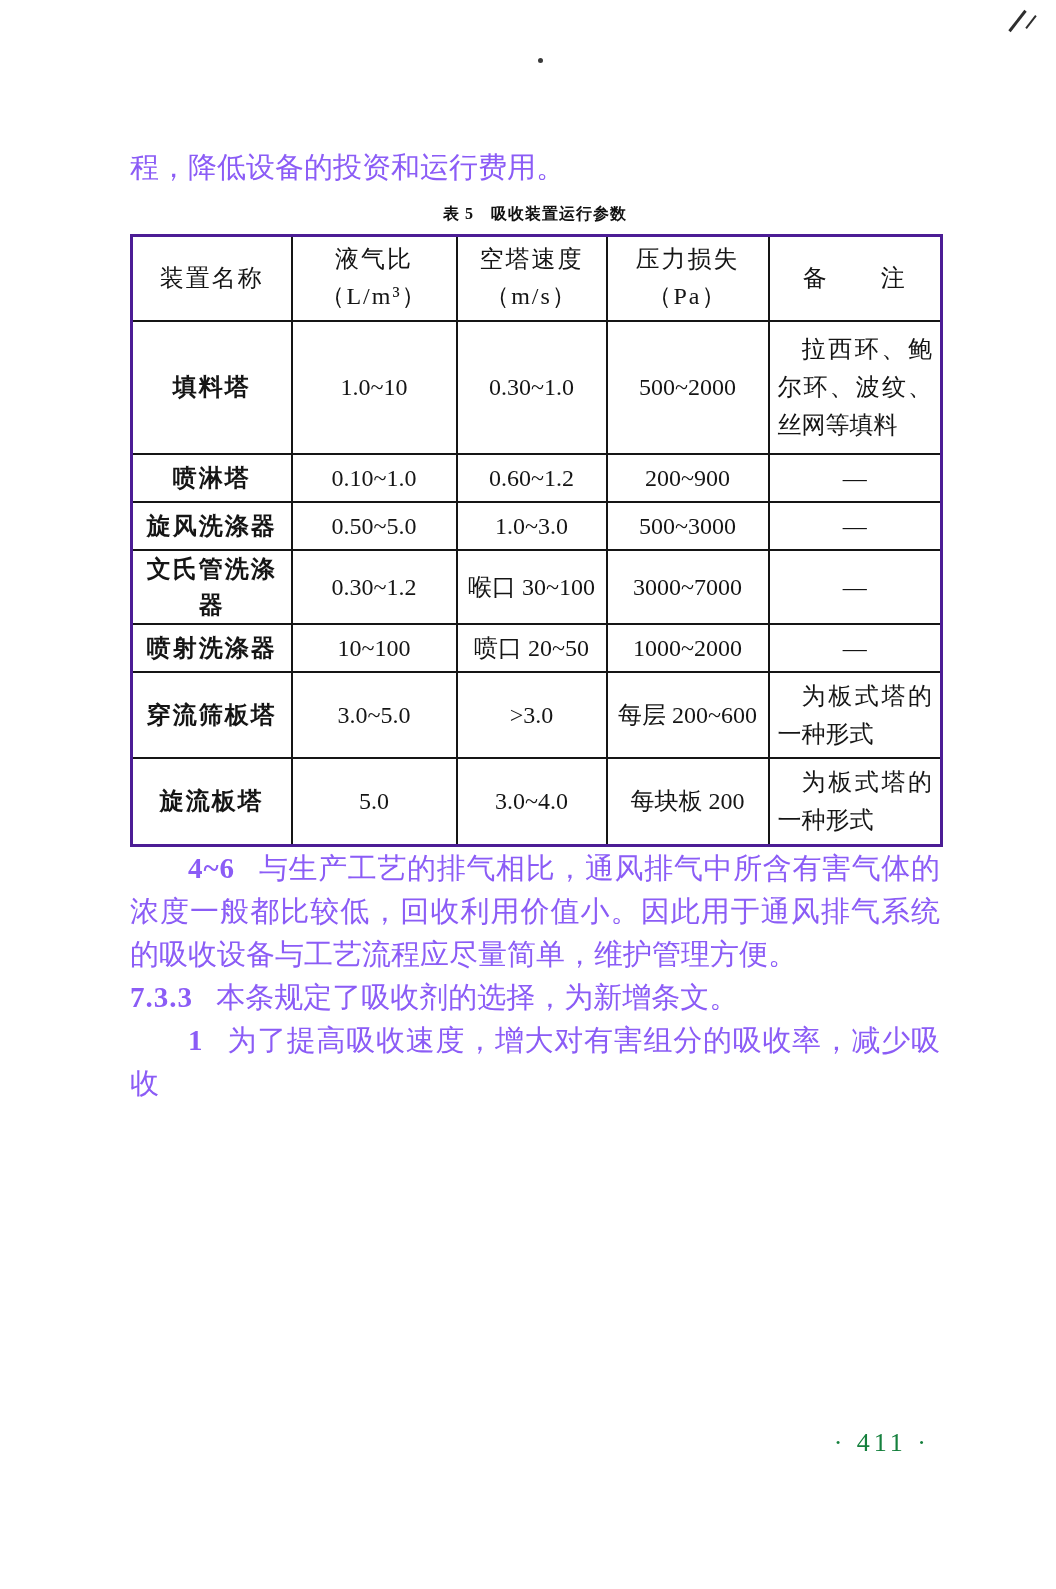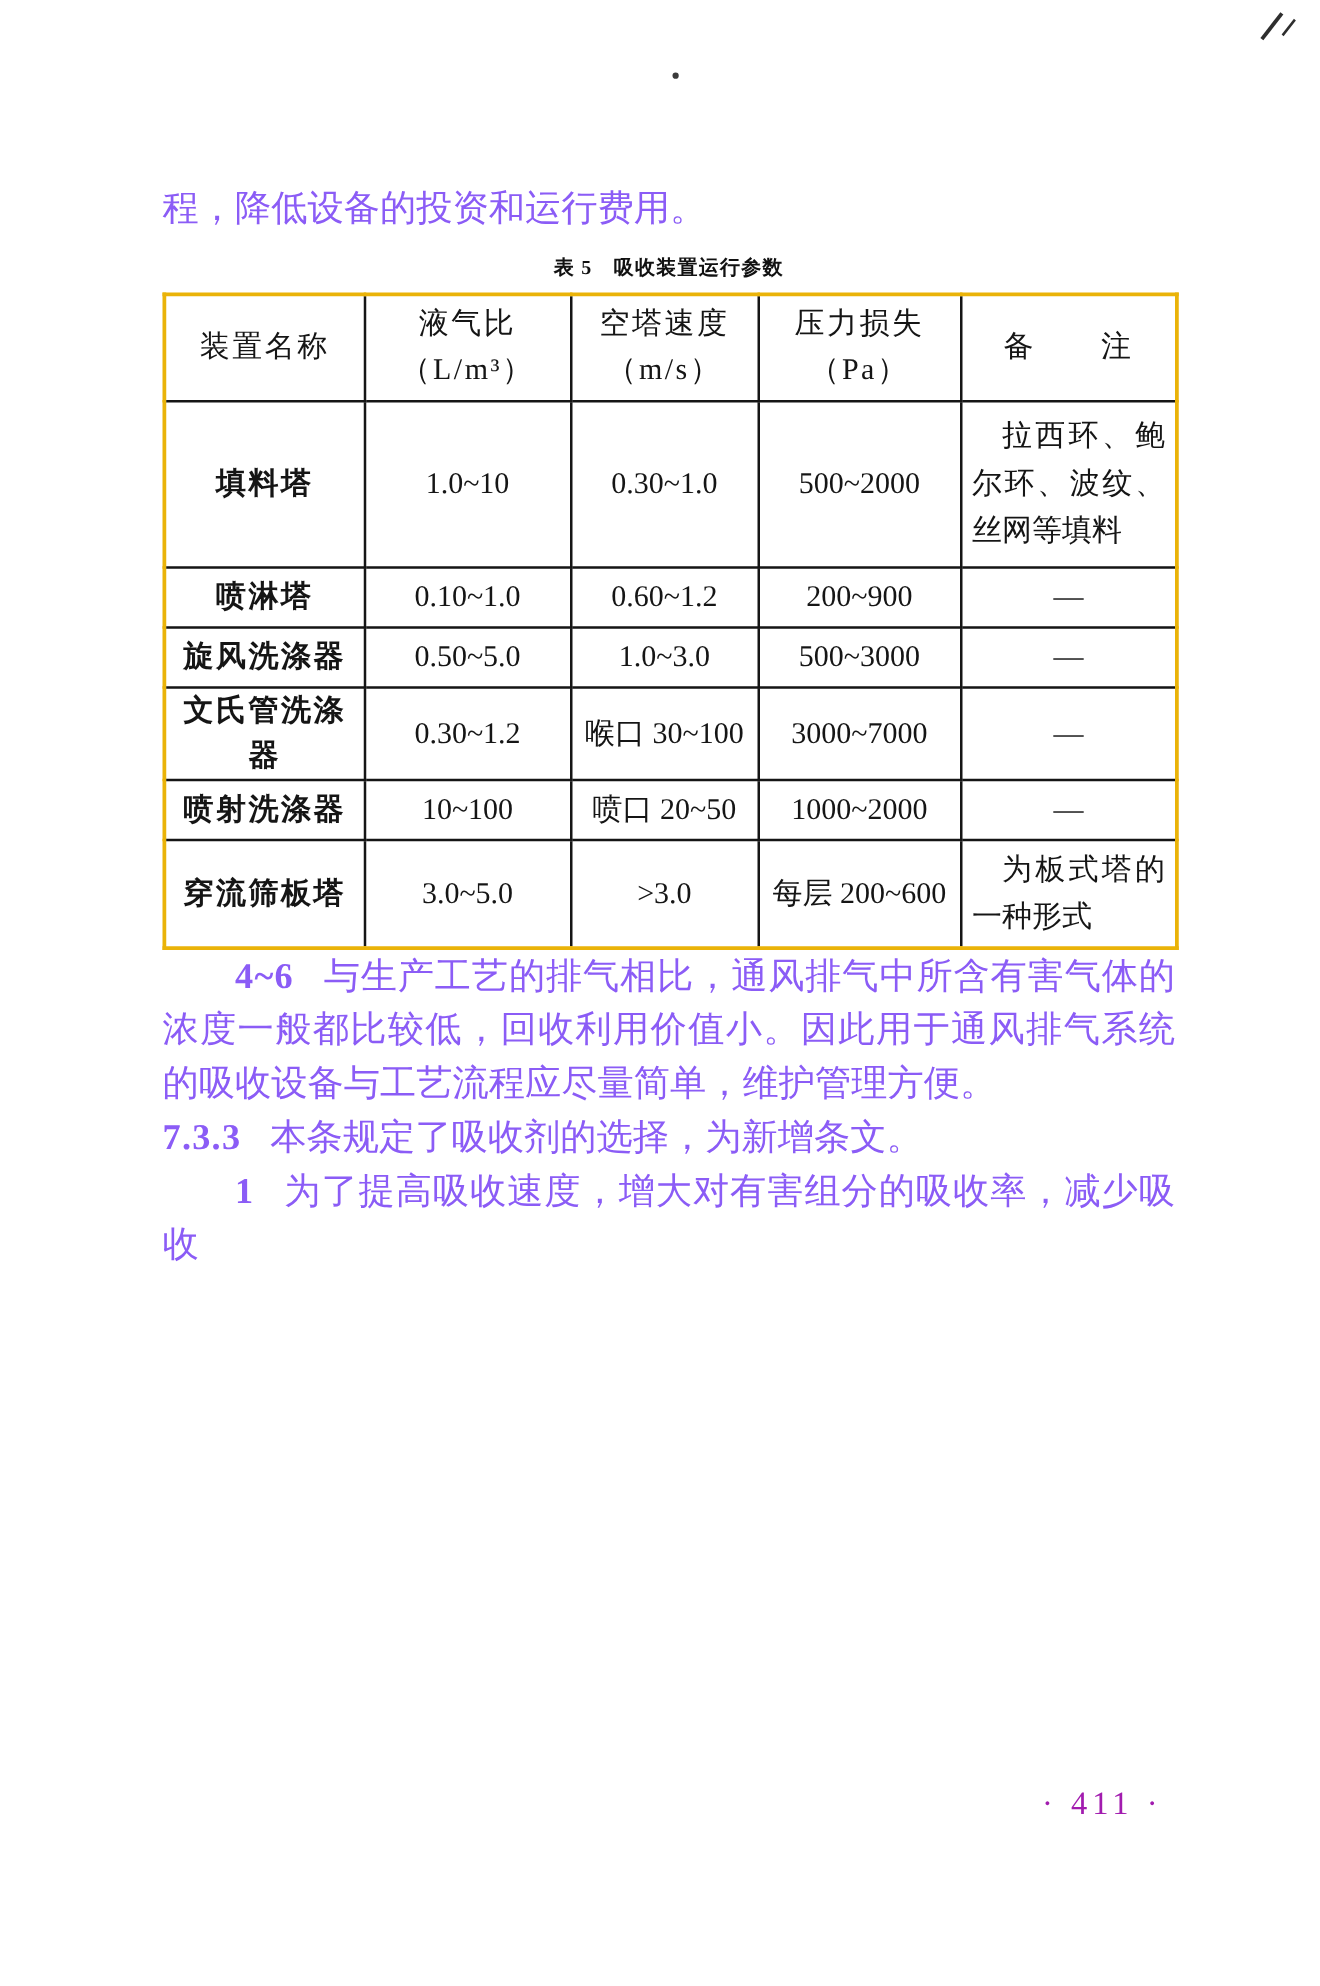--- a/index.html
+++ b/index.html
@@ -28,21 +28,21 @@
     margin-bottom:9px;
     text-align:center;
     font-weight:bold;
     font-size:16px;
     letter-spacing:1px;
   }
   table{
     border-collapse:collapse;
     table-layout:fixed;
     width:810px;
-    border:3px solid #eab308;
+    border:3px solid #4c1d95;
   }
   th,td{
     border:2px solid #151515;
     font-size:24px;
     font-weight:normal;
     text-align:center;
     vertical-align:middle;
     padding:0 4px;
     line-height:36px;
     color:#151515;
@@ -66,21 +66,21 @@
   tr.r4{height:44px;}
   tr.r5{height:42px;}
   tr.r6{height:85px;}
   tr.r7{height:88px;}
   .footer{
     position:absolute;
     right:126px;
     top:1428px;
     font-size:26px;
     letter-spacing:4px;
-    color:#a21caf;
+    color:#15803d;
   }
   .artifact{position:absolute;background:#2e2e2e;}
   .tick1{left:1016px;top:8px;width:3px;height:26px;transform:rotate(38deg);}
   .tick2{left:1030px;top:14px;width:2px;height:16px;transform:rotate(38deg);}
   .dot1{left:538px;top:58px;width:5px;height:5px;border-radius:50%;background:#3a3a3a;}
 </style>
 </head>
 <body>
 
 <div class="page">
@@ -156,20 +156,27 @@
         <td>1000~2000</td>
         <td class="remark c">—</td>
       </tr>
       <tr class="r6">
         <td class="device">穿流筛板塔</td>
         <td>3.0~5.0</td>
         <td>&gt;3.0</td>
         <td>每层 200~600</td>
         <td class="remark">为板式塔的一种形式</td>
       </tr>
+      <tr class="r7">
+        <td class="device">旋流板塔</td>
+        <td>5.0</td>
+        <td>3.0~4.0</td>
+        <td>每块板 200</td>
+        <td class="remark">为板式塔的一种形式</td>
+      </tr>
     </tbody>
       </table>
 
     <p class="body indent after-table"><b class="lbl">4~6</b><span>与生产工艺的排气相比，通风排气中所含有害气体的浓度一般都比较低，回收利用价值小。因此用于通风排气系统的吸收设备与工艺流程应尽量简单，维护管理方便。</span></p>
 
     <p class="body"><b class="lbl">7.3.3</b><span>本条规定了吸收剂的选择，为新增条文。</span></p>
 
     <p class="body indent"><b class="lbl">1</b><span>为了提高吸收速度，增大对有害组分的吸收率，减少吸收</span></p>
 
   </div>

